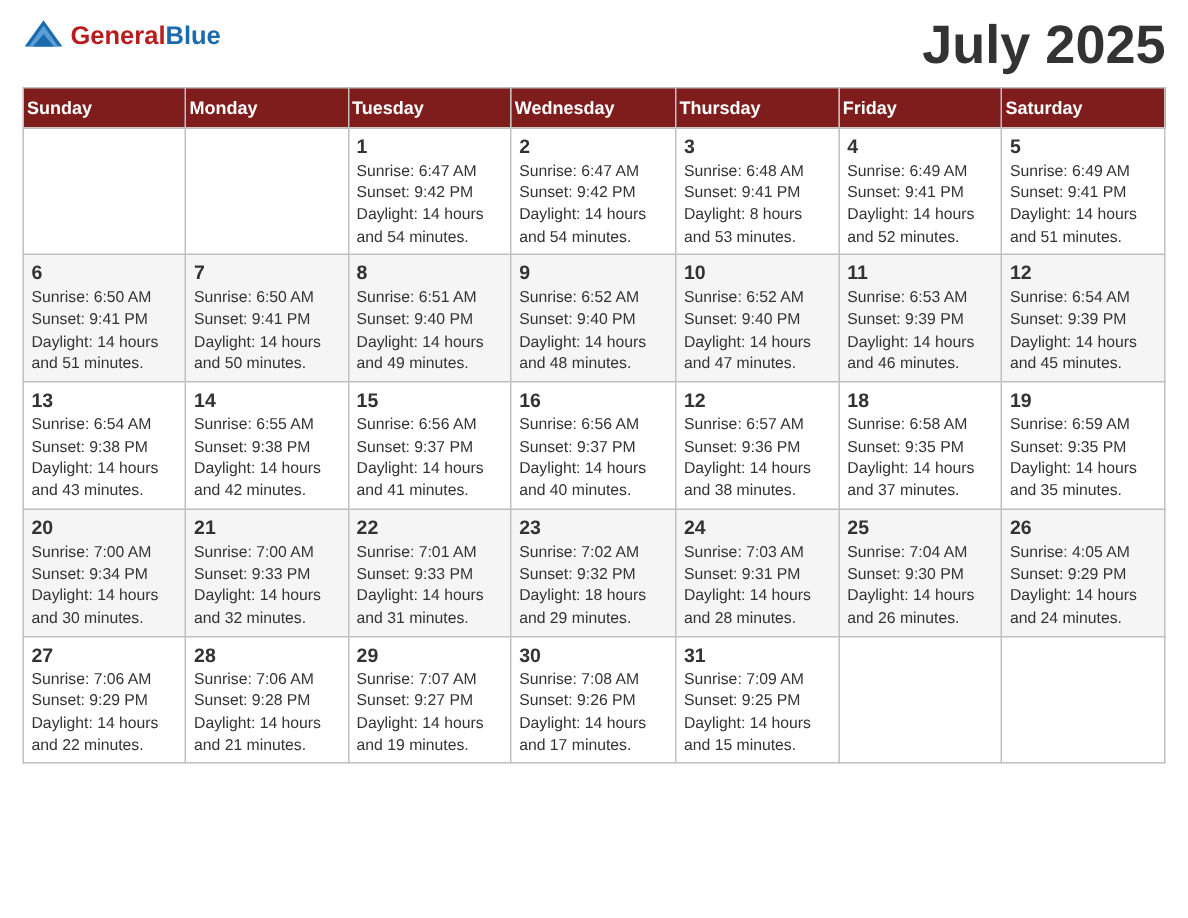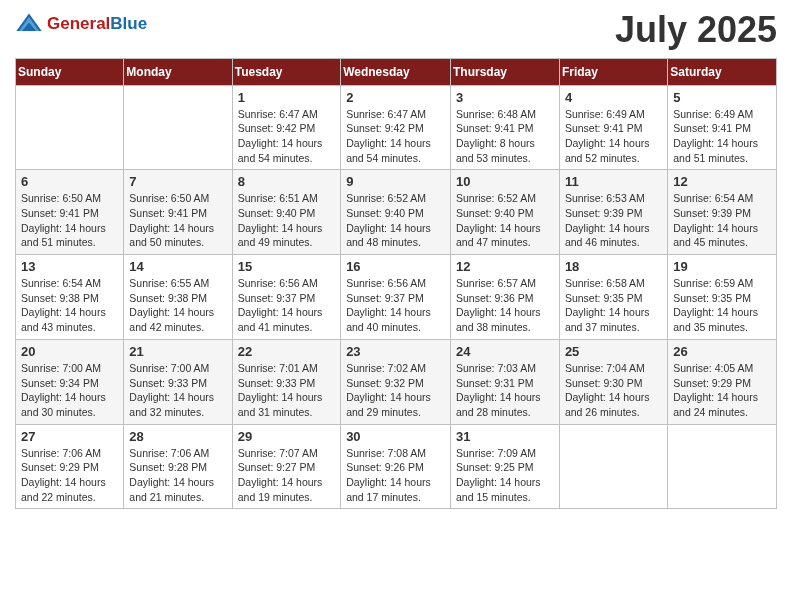--- a/index.html
+++ b/index.html
@@ -206,21 +206,21 @@
         <span class="cell-text">Sunrise: 7:00 AM</span><br>
         <span class="cell-text">Sunset: 9:33 PM</span><br>
         <span class="cell-text">Daylight: 14 hours and 32 minutes.</span></td>
         <td><span class="day-number">22</span>
         <span class="cell-text">Sunrise: 7:01 AM</span><br>
         <span class="cell-text">Sunset: 9:33 PM</span><br>
         <span class="cell-text">Daylight: 14 hours and 31 minutes.</span></td>
         <td><span class="day-number">23</span>
         <span class="cell-text">Sunrise: 7:02 AM</span><br>
         <span class="cell-text">Sunset: 9:32 PM</span><br>
-        <span class="cell-text">Daylight: 14 hours and 29 minutes.</span></td>
+        <span class="cell-text">Daylight: 18 hours and 29 minutes.</span></td>
         <td><span class="day-number">24</span>
         <span class="cell-text">Sunrise: 7:03 AM</span><br>
         <span class="cell-text">Sunset: 9:31 PM</span><br>
         <span class="cell-text">Daylight: 14 hours and 28 minutes.</span></td>
         <td><span class="day-number">25</span>
         <span class="cell-text">Sunrise: 7:04 AM</span><br>
         <span class="cell-text">Sunset: 9:30 PM</span><br>
         <span class="cell-text">Daylight: 14 hours and 26 minutes.</span></td>
         <td><span class="day-number">26</span>
         <span class="cell-text">Sunrise: 4:05 AM</span><br>

